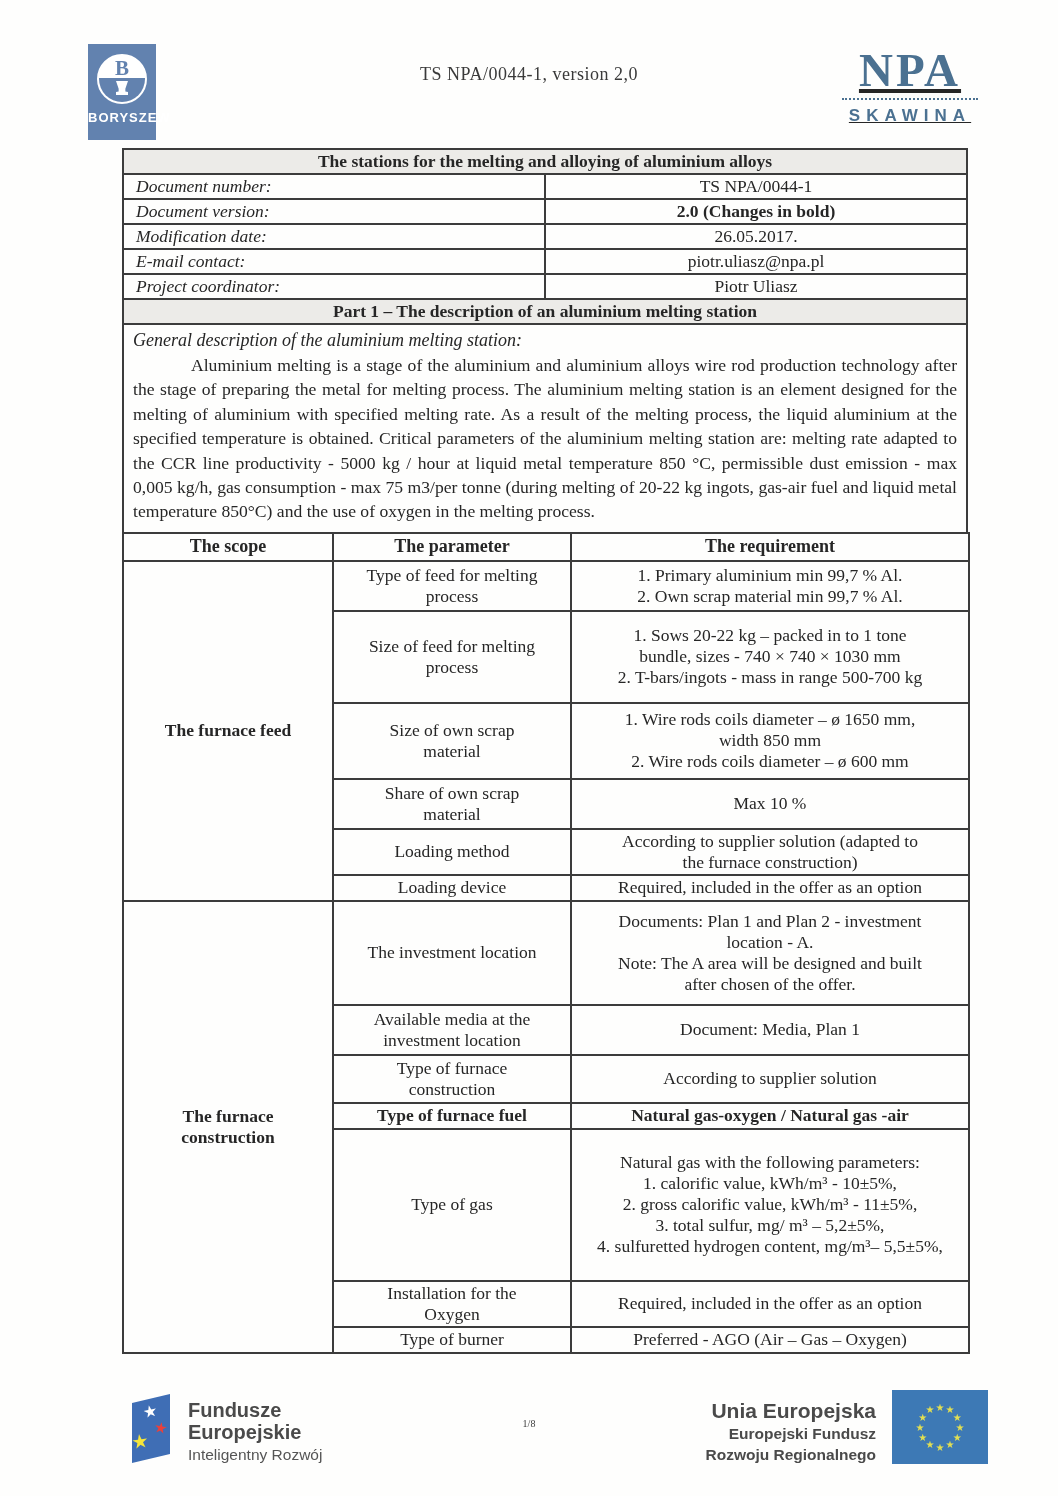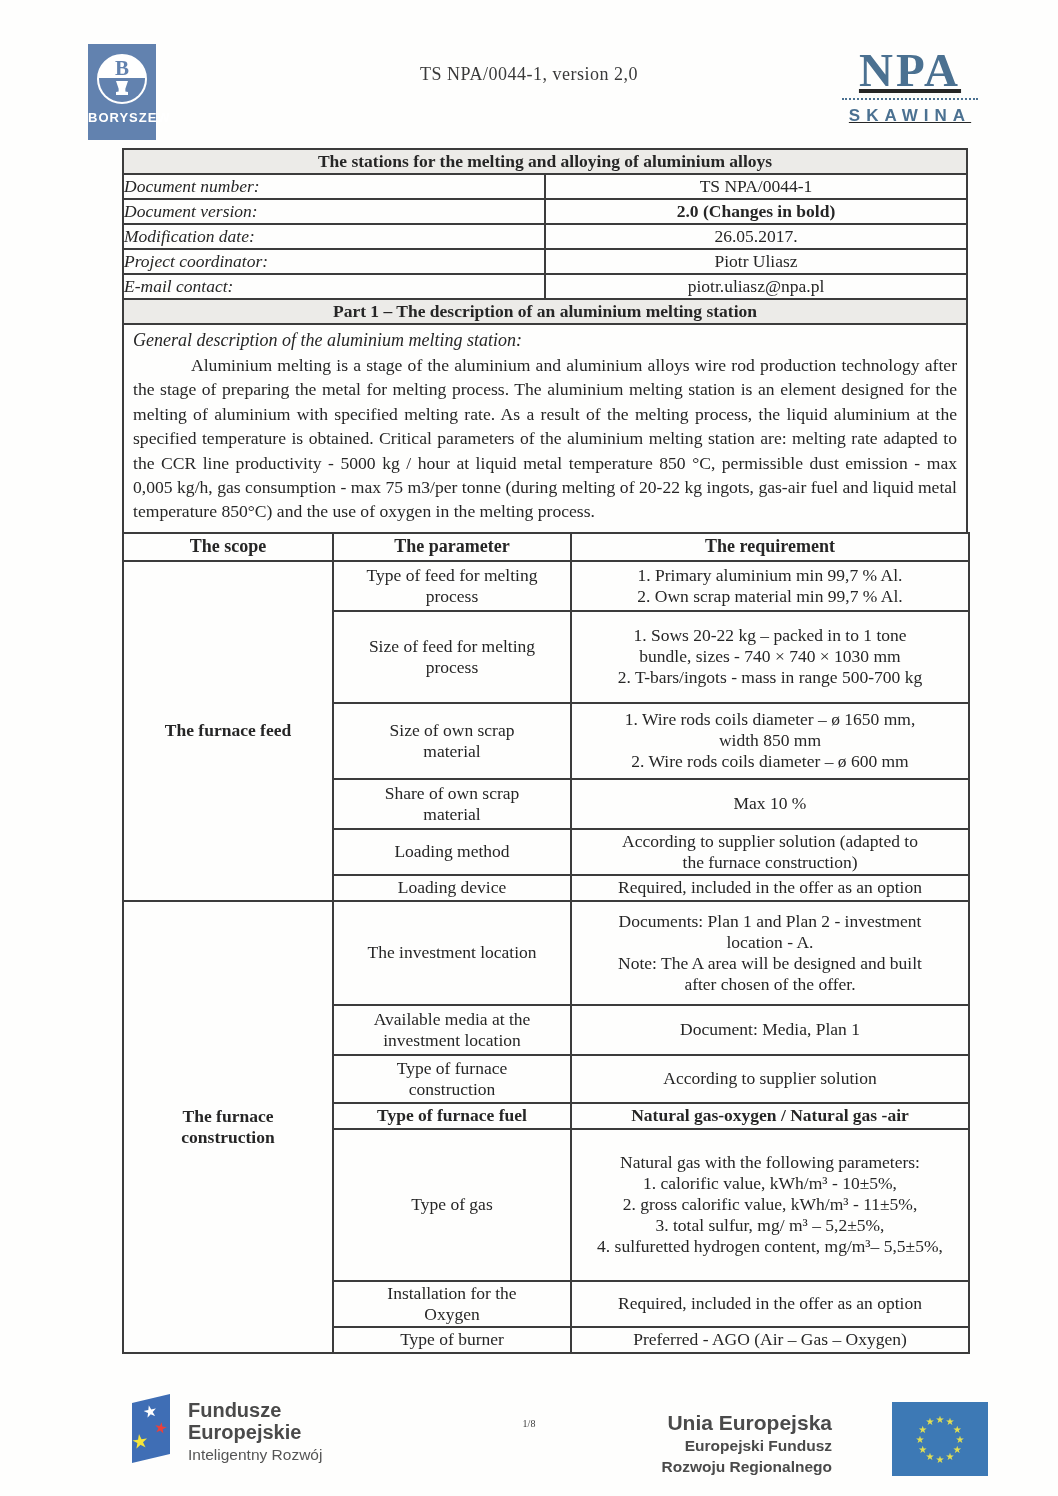--- a/index.html
+++ b/index.html
@@ -20,21 +20,21 @@
   .npa-title { font-family:"Liberation Serif", serif; font-weight:bold; font-size:47px; line-height:48px; color:#4b7191; letter-spacing:3px; }
   .npa-line { border-top:2px dotted #4b7191; margin:4px 2px 6px; }
   .npa-sub { font-family:"Liberation Sans", sans-serif; font-weight:bold; font-size:17px; color:#4b7191; letter-spacing:6px; }
 
   
   .content { position:absolute; left:122px; top:148px; width:846px; }
 
   table { border-collapse:collapse; width:846px; table-layout:fixed; }
   td, th { border:2px solid #3c3c3c; vertical-align:middle; }
 
-  .doc-info td { font-size:17.5px; padding:1px 0; height:25px; }
+  .doc-info td { font-size:17.5px; padding:1px 12px; height:25px; }
   .band { background:#ecebe8; font-weight:bold; text-align:center; font-size:19.5px; height:30px; }
   .doc-label { font-style:italic; width:465px; }
   .doc-value { text-align:center; width:381px; }
   .bold { font-weight:bold; }
 
   .desc-box { border:2px solid #3c3c3c; border-top:none; border-bottom:none; padding:3px 9px 8px; }
   .desc-heading { font-style:italic; font-size:18px; line-height:25px; }
   .desc-body { font-size:17.6px; line-height:24.4px; text-align:justify; text-indent:58px; }
 
   .spec th { font-size:18px; text-align:center; padding:1px 4px; }
@@ -46,21 +46,21 @@
   .scope-cell span { display:inline-block; max-width:160px; }
   .req-left { text-align:justify; padding:1px 10px; }
 
   
   .footer { position:absolute; left:0; top:1385px; width:1058px; height:100px; font-family:"Liberation Sans", sans-serif; }
   .fe-logo { position:absolute; left:128px; top:6px; display:flex; align-items:flex-start; }
   .fe-text { margin-left:14px; padding-top:8px; color:#4a4a4a; }
   .fe-title { font-weight:bold; font-size:20px; line-height:22px; }
   .fe-sub { font-size:15.5px; margin-top:3px; color:#555555; }
   .page-num { position:absolute; left:0; right:0; top:33px; text-align:center; font-family:"Liberation Serif", serif; font-size:10px; color:#3a3a3a; }
-  .eu-logo { position:absolute; right:70px; top:17px; display:flex; align-items:flex-end;gap:44px; }
+  .eu-logo { position:absolute; right:70px; top:5px; display:flex; align-items:flex-end; }
   .eu-text { text-align:right; margin-right:16px; padding-top:8px; color:#4a4a4a; }
   .eu-title { font-weight:bold; font-size:21px; line-height:23px; }
   .eu-sub { font-size:15.5px; line-height:19px; font-weight:600; margin-top:2px; }
 </style>
 </head>
 <body>
 
 <div class="page">
 
   <div class="bor-logo">
@@ -94,26 +94,26 @@
       </tr>
       <tr>
         <td class="doc-label">Document version:</td>
         <td class="doc-value bold">2.0 (Changes in bold)</td>
       </tr>
       <tr>
         <td class="doc-label">Modification date:</td>
         <td class="doc-value">26.05.2017.</td>
       </tr>
       <tr>
+        <td class="doc-label">E-mail contact:</td>
+        <td class="doc-value">piotr.uliasz@npa.pl</td>
+      </tr>
+      <tr>
         <td class="doc-label">Project coordinator:</td>
         <td class="doc-value">Piotr Uliasz</td>
-      </tr>
-      <tr>
-        <td class="doc-label">E-mail contact:</td>
-        <td class="doc-value">piotr.uliasz@npa.pl</td>
       </tr>
       <tr>
             <td colspan="2" class="band">Part 1 – The description of an aluminium melting station</td>
           </tr>
     </tbody>
       </table>
 
     <div class="desc-box">
       <div class="desc-heading">General description of the aluminium melting station:</div>
       <div class="desc-body">Aluminium melting is a stage of the aluminium and aluminium alloys wire rod production technology after the stage of preparing the metal for melting process. The aluminium melting station is an element designed for the melting of aluminium with specified melting rate. As a result of the melting process, the liquid aluminium at the specified temperature is obtained. Critical parameters of the aluminium melting station are: melting rate adapted to the CCR line productivity - 5000 kg / hour at liquid metal temperature 850 °C, permissible dust emission - max 0,005 kg/h, gas consumption - max 75 m3/per tonne (during melting of 20-22 kg ingots, gas-air fuel and liquid metal temperature 850°C) and the use of oxygen in the melting process.</div>

